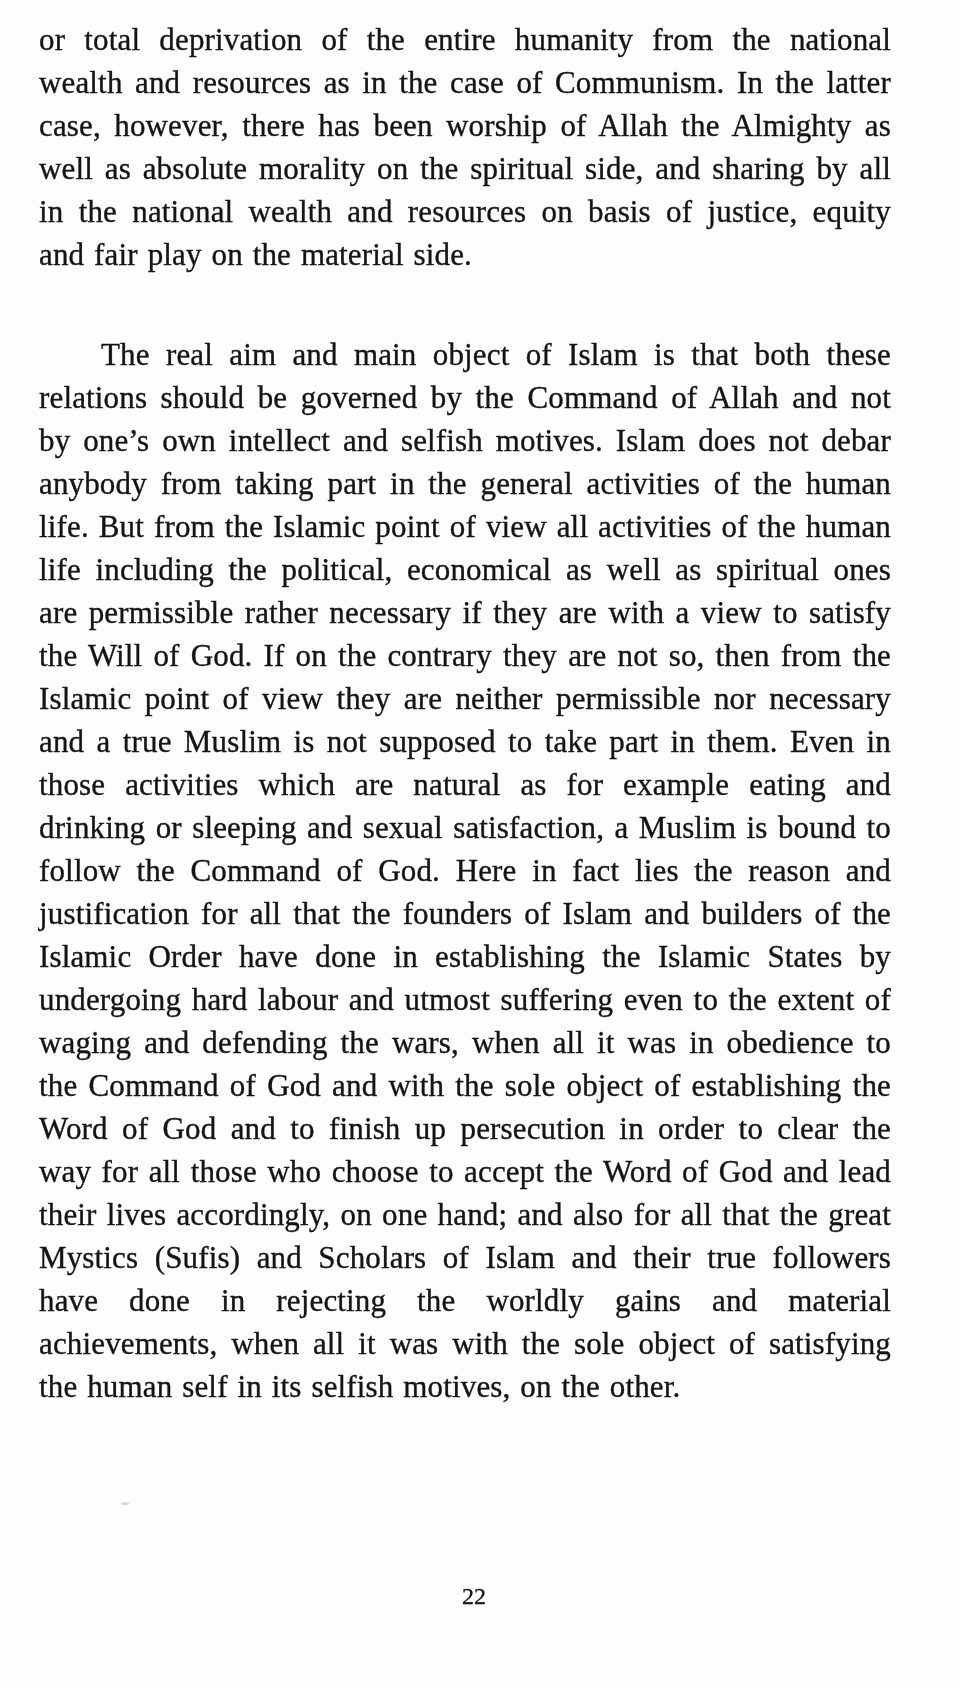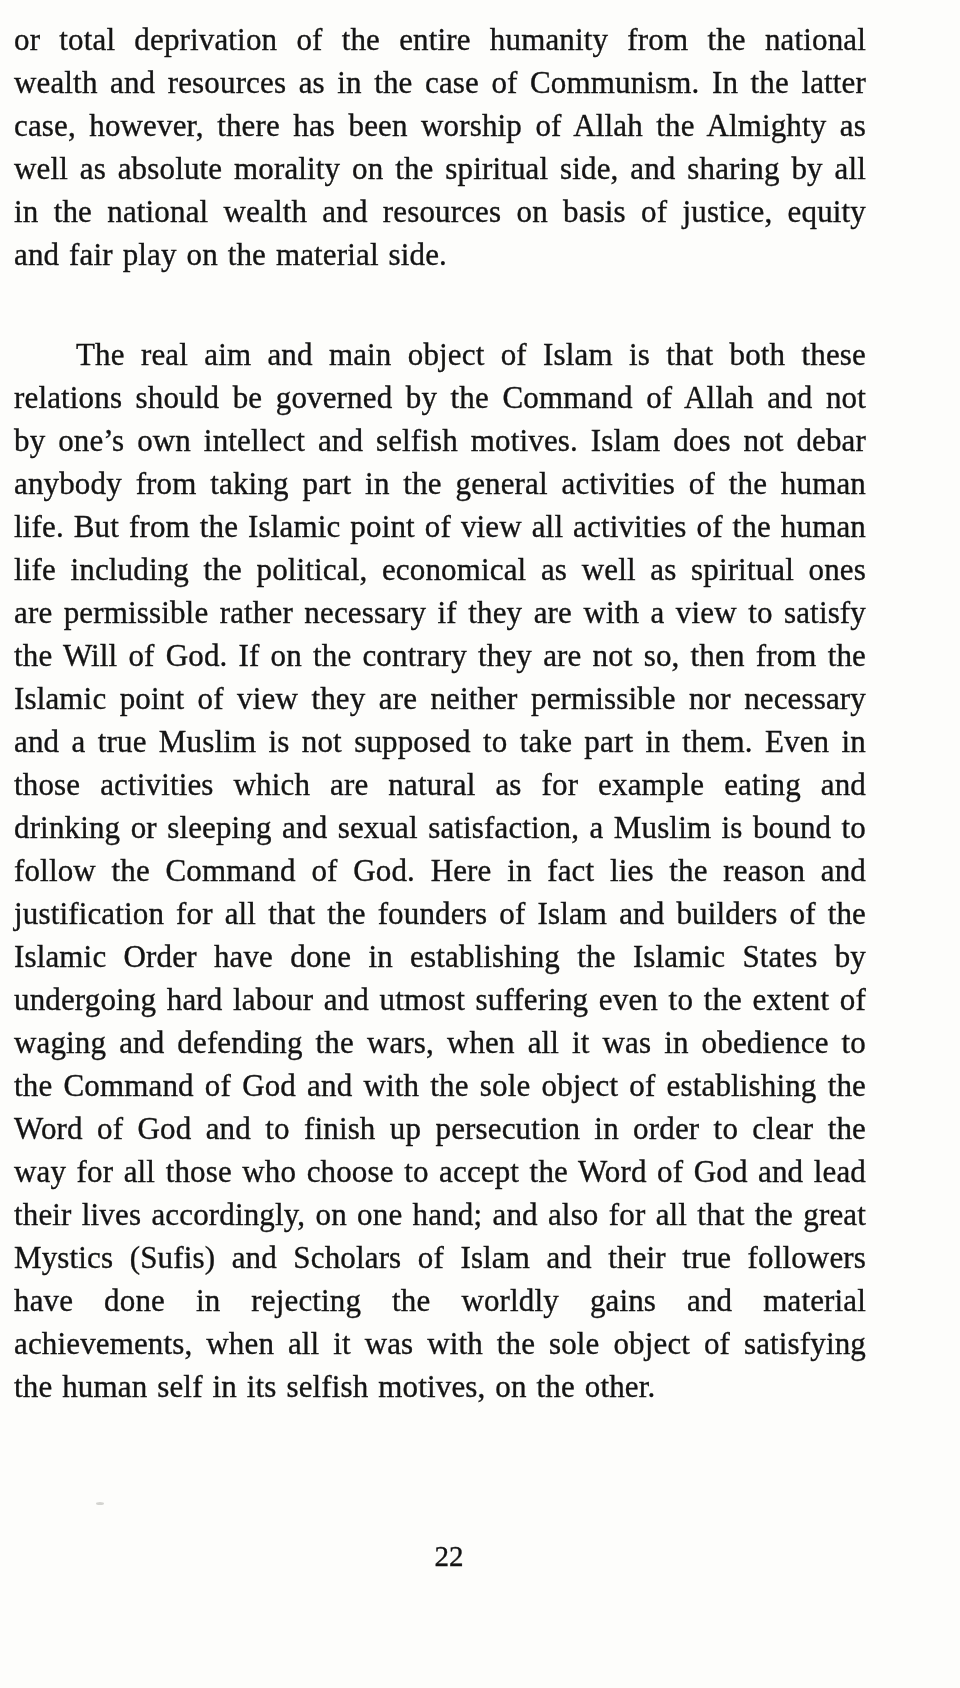--- a/index.html
+++ b/index.html
@@ -14,43 +14,44 @@
     color: var(--ink, #141414);
     overflow: hidden;
     position: relative;
   }
   .page {
     box-sizing: border-box;
     width: 898px;
     height: 1688px;
     padding: 18px 32px 0 14px;
     position: relative;
+    margin-left: 25px;
   }
   .para {
     margin: 0;
     font-size: 31px;
     line-height: 43px;
     text-align: justify;
     letter-spacing: 0.15px;
     word-spacing: 2px;
     -webkit-text-stroke: 0.35px var(--ink, #141414);
   }
   .para.indented {
     text-indent: 62px;
     margin-top: 57px;
   }
   .italic-term {
   }
   .page-number {
     position: absolute;
-    top: 1536px;
+    top: 1576px;
     left: 0;
     width: 100%;
     text-align: center;
-    font-size: 29px;
+    font-size: 24px;
     line-height: 40px;
     -webkit-text-stroke: 0.35px var(--ink, #141414);
   }
   
   .scan-smudge {
     position: absolute;
     left: 96px;
     top: 1502px;
     width: 8px;
     height: 3px;

